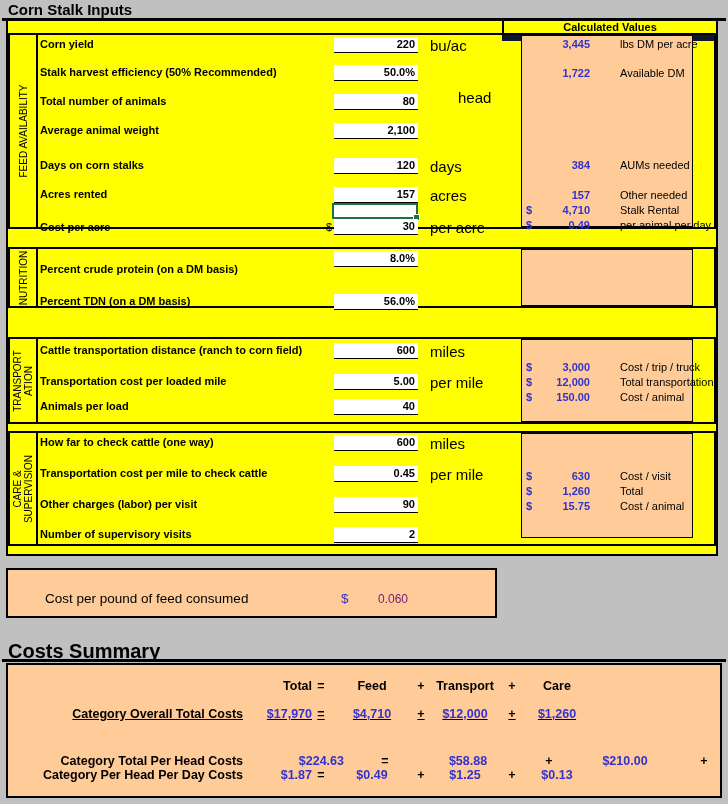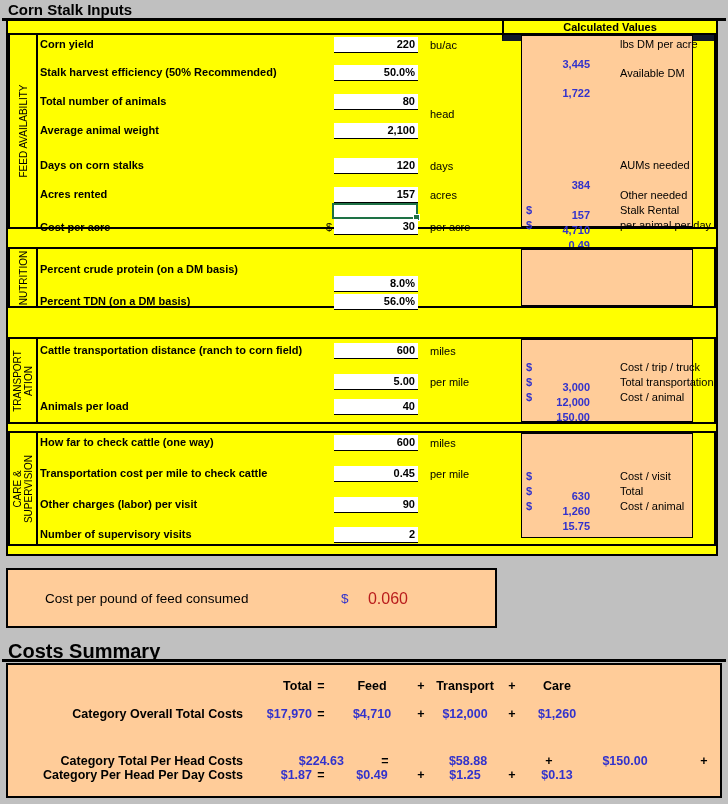--- a/index.html
+++ b/index.html
@@ -17,41 +17,41 @@
 
   .section{position:absolute;left:0;right:0;border:2px solid #000;box-sizing:border-box;}
   .vcol{position:absolute;left:0;top:0;bottom:0;width:26px;border-right:2px solid #000;}
   .vcol span{position:absolute;top:50%;left:50%;transform:translate(-50%,-50%) rotate(-90deg);
     font-size:10px;line-height:11px;text-align:center;white-space:pre;}
 
   .row-label{position:absolute;left:30px;font-size:11px;font-weight:bold;line-height:13px;white-space:nowrap;}
   .input-cell{position:absolute;left:324px;width:84px;height:16px;background:#FFFFFF;
     border-bottom:1px solid #000;box-sizing:border-box;font-size:11px;font-weight:bold;
     text-align:right;line-height:15px;padding-right:3px;}
-  .unit{position:absolute;left:420px;font-size:11px;line-height:13px;white-space:nowrap;}
+  .unit{position:absolute;left:420px;font-size:15px;line-height:13px;white-space:nowrap;}
   .dollar{position:absolute;font-size:11px;line-height:13px;}
 
   .panel{position:absolute;left:511px;width:172px;background:#FFCC99;border:1px solid #000;box-sizing:border-box;}
   .crow{position:absolute;left:0;right:0;height:13px;font-size:11px;line-height:13px;}
   .crow .cd{position:absolute;left:4px;color:#3232CC;font-weight:bold;}
-  .crow .cv{position:absolute;left:10px;width:58px;text-align:right;color:#3232CC;font-weight:bold;margin-top:20px;}
+  .crow .cv{position:absolute;left:10px;width:58px;text-align:right;color:#3232CC;font-weight:bold;}
   .crow .cl{position:absolute;left:75px;white-space:nowrap;padding-left:23px;}
 
   .selcell{position:absolute;left:322px;top:168px;width:86px;height:16px;background:#FFFFFF;
     border:2px solid #1E7145;box-sizing:border-box;}
   .selcell .handle{position:absolute;right:-4px;bottom:-4px;width:5px;height:5px;
     background:#1E7145;border:1px solid #FFFFFF;}
 
   
-  .costbox{position:absolute;left:6px;top:568px;width:491px;height:60px;background:#FFCC99;
+  .costbox{position:absolute;left:6px;top:568px;width:491px;height:50px;background:#FFCC99;
     border:2px solid #000;box-sizing:border-box;}
   .costbox .lbl{position:absolute;left:37px;top:21px;font-size:13.5px;line-height:16px;white-space:nowrap;}
   .costbox .cd{position:absolute;left:333px;top:21px;font-size:13.5px;line-height:16px;color:#3232CC;}
   .costbox .cv{position:absolute;left:345px;top:21px;width:55px;text-align:right;
-    font-size:16px;line-height:16px;color:#b91c1c;}
+    font-size:12px;line-height:16px;color:#701a75;}
 
   
   .summary-title{position:absolute;left:8px;top:640px;font-size:20px;font-weight:bold;white-space:nowrap;}
   .sumbox{position:absolute;left:6px;top:663px;width:716px;height:135px;background:#FFCC99;
     border:2px solid #000;box-sizing:border-box;}
   .srow{position:absolute;left:0;display:flex;height:16px;font-size:12.5px;font-weight:bold;line-height:16px;}
   .srow .c-label{width:235px;text-align:right;}
   .srow .c-total{width:69px;text-align:right;}
   .srow .c-eq{width:18px;text-align:center;}
   .srow .c-feed{width:84px;text-align:center;}
@@ -78,21 +78,21 @@
       </div>
       <div class="row-label" style="top:3px;">Corn yield</div>
       <div class="input-cell" style="top:2px;">220</div>
       <div class="unit" style="top:4px;">bu/ac</div>
 
       <div class="row-label" style="top:31px;">Stalk harvest efficiency (50% Recommended)</div>
       <div class="input-cell" style="top:30px;">50.0%</div>
 
       <div class="row-label" style="top:60px;">Total number of animals</div>
       <div class="input-cell" style="top:59px;">80</div>
-      <div class="unit" style="top:73px;">head</div>
+      <div class="unit" style="top:56px;margin-left:28px;">head</div>
 
       <div class="row-label" style="top:89px;">Average animal weight</div>
       <div class="input-cell" style="top:88px;">2,100</div>
 
       <div class="row-label" style="top:124px;">Days on corn stalks</div>
       <div class="input-cell" style="top:123px;">120</div>
       <div class="unit" style="top:125px;">days</div>
 
       <div class="row-label" style="top:153px;">Acres rented</div>
       <div class="input-cell" style="top:152px;">157</div>
@@ -135,35 +135,36 @@
           <span class="cl">per animal per day</span>
         </div>
       </div>
     </div>
 
     <div class="section" style="top:226px;height:61px;">
       <div class="vcol">
         <span>NUTRITION</span>
       </div>
       <div class="row-label" style="top:14px;">Percent crude protein (on a DM basis)</div>
-      <div class="input-cell" style="top:27px;padding-left:26px;">8.0%</div>
+      <div class="input-cell" style="top:2px;padding-left:26px;">8.0%</div>
       <div class="row-label" style="top:46px;">Percent TDN (on a DM basis)</div>
       <div class="input-cell" style="top:45px;">56.0%</div>
       <div class="panel" style="top:0;bottom:0;"></div>
     </div>
 
     <div class="section" style="top:316px;height:87px;">
       <div class="vcol">
         <span>TRANSPORT
 ATION</span>
       </div>
       <div class="row-label" style="top:5px;">Cattle transportation distance (ranch to corn field)</div>
       <div class="input-cell" style="top:4px;">600</div>
       <div class="unit" style="top:6px;">miles</div>
 
+      <div class="row-label" style="top:36px;">Transportation cost per loaded mile</div>
       <div class="dollar" style="left:348px;top:37px;">$</div>
       <div class="input-cell" style="top:35px;">5.00</div>
       <div class="unit" style="top:37px;">per mile</div>
 
       <div class="row-label" style="top:61px;">Animals per load</div>
       <div class="input-cell" style="top:60px;">40</div>
 
       <div class="panel" style="top:0;bottom:0;">
         <div class="crow" style="top:21px;">
           <span class="cd">$</span>
@@ -237,38 +238,38 @@
       <span class="c-label"></span>
       <span class="c-total">Total</span>
       <span class="c-eq">=</span>
       <span class="c-feed">Feed</span>
       <span class="c-p1">+</span>
       <span class="c-trans">Transport</span>
       <span class="c-p2">+</span>
       <span class="c-care">Care</span>
     </div>
 
-    <div class="srow" style="top:41px;">
+    <div class="srow" style="top:41px;text-decoration:underline;">
       <span class="c-label">Category Overall Total Costs</span>
       <span class="c-total blue">$17,970</span>
       <span class="c-eq">=</span>
       <span class="c-feed blue">$4,710</span>
       <span class="c-p1">+</span>
       <span class="c-trans blue">$12,000</span>
       <span class="c-p2">+</span>
       <span class="c-care blue">$1,260</span>
     </div>
 
     <div class="srow" style="top:88px;gap:32px;">
       <span class="c-label">Category Total Per Head Costs</span>
       <span class="c-total blue">$224.63</span>
       <span class="c-eq">=</span>
       <span class="c-feed blue">$58.88</span>
       <span class="c-p1">+</span>
-      <span class="c-trans blue">$150.00</span>
+      <span class="c-trans blue">$210.00</span>
       <span class="c-p2">+</span>
       <span class="c-care blue">$15.75</span>
     </div>
 
     <div class="srow" style="top:102px;">
       <span class="c-label">Category Per Head Per Day Costs</span>
       <span class="c-total blue">$1.87</span>
       <span class="c-eq">=</span>
       <span class="c-feed blue">$0.49</span>
       <span class="c-p1">+</span>

